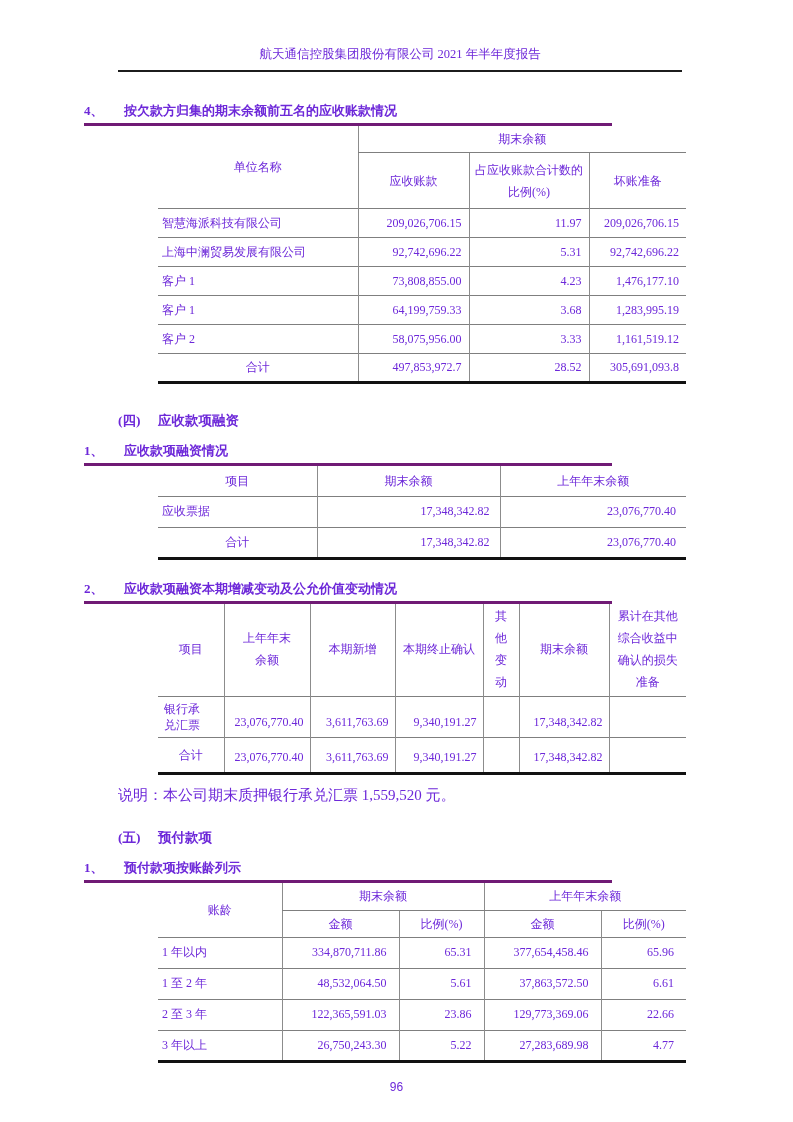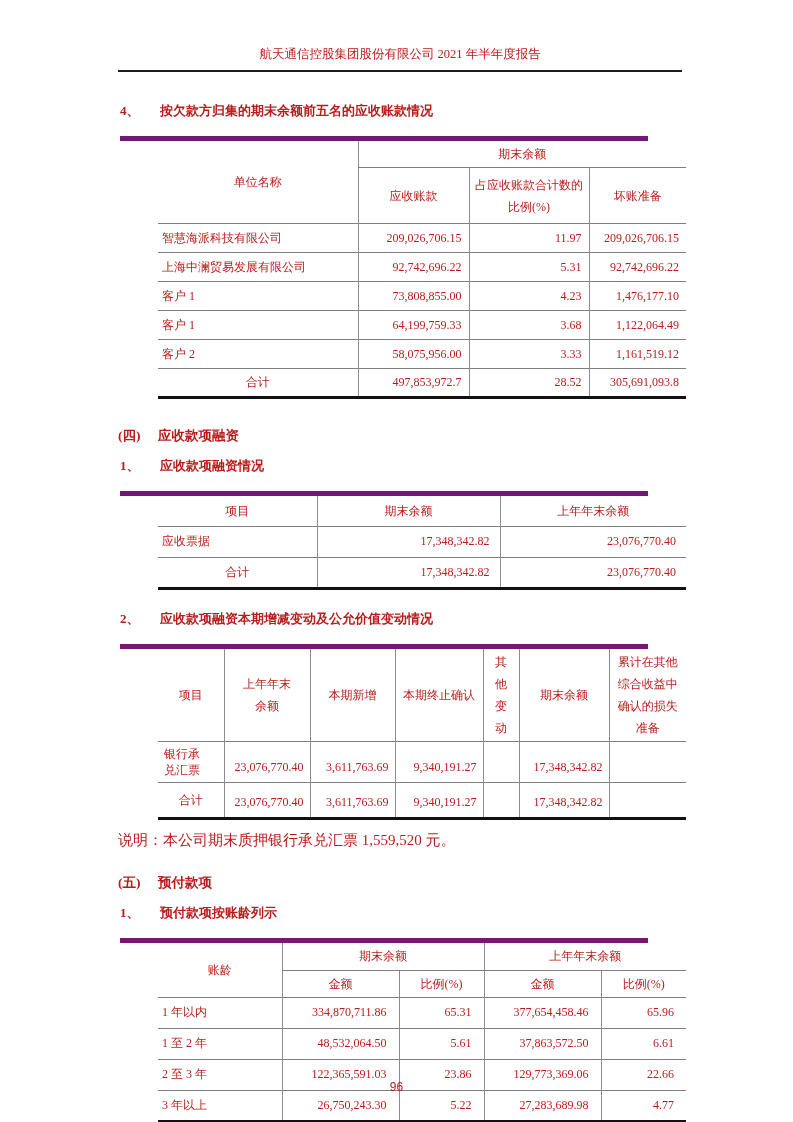--- a/index.html
+++ b/index.html
@@ -2,47 +2,47 @@
 <html><head>
 <meta charset="utf-8">
 <style>
   html,body{margin:0;padding:0;background:#ffffff;}
   .page{
     position:relative;
     width:793px;height:1122px;
     background:#ffffff;
     overflow:hidden;
     font-family:"Liberation Serif","DejaVu Serif",serif;
-    color:#b91c1c;
+    color:#6d28d9;
     border-radius:14px;
   }
   
   .doc-header{
     margin-left:118px;
     width:564px;
     padding-top:46px;
     padding-bottom:7px;
     text-align:center;
     font-size:12.5px;
     border-bottom:2px solid #1c1c1c;
   }
   
   .sec-head{
     margin-left:118px;
     font-size:13.5px;
     font-weight:bold;
   }
   .sec-head .sec-num{display:inline-block;min-width:30px;margin-right:10px;}
   .tbl-title{
-    margin-left:120px;
+    margin-left:84px;
     width:528px;
     font-size:13px;
     font-weight:bold;
-    padding-bottom:16px;
-    border-bottom:5px solid #701a75;
+    padding-bottom:3px;
+    border-bottom:3px solid #701a75;
     box-sizing:border-box;
   }
   .tbl-title .num{display:inline-block;min-width:20px;margin-right:20px;}
   .note-line{
     margin-left:118px;
     font-size:15px;
   }
   
   table.tbl{
     margin-left:158px;
@@ -73,21 +73,21 @@
   .t1 td.num{padding-right:7px;}
   
   .t2 tr.hr1{height:30px;}
   .t2 tr.dr{height:31px;}
   .t2 td.num{padding-right:10px;}
   
   .t3{font-size:11.5px;}
   .t3 tr.hr1{height:78px;}
   .t3 tr.dr1{height:41px;}
   .t3 tr.dr2{height:36px;}
-  .t3 th{line-height:1.75;}
+  .t3 th{line-height:1.75;font-family:Liberation Mono, monospace;}
   .t3 th.narrow{padding:2px 11px;}
   .t3 th.wrap2{padding:2px 13px;}
   .t3 td.lbl{padding-left:6px;padding-right:12px;}
   .t3 td.num{vertical-align:bottom;padding-bottom:7px;padding-right:6px;}
   
   .t4 tr.hr1{height:24px;}
   .t4 tr.hr2{height:27px;}
   .t4 tr.dr{height:31px;}
   .t4 td.num{padding-right:12px;}
   
@@ -150,21 +150,21 @@
     <tr class="dr">
       <td class="lbl">客户 1</td>
       <td class="num vl">73,808,855.00</td>
       <td class="num vl">4.23</td>
       <td class="num vl">1,476,177.10</td>
     </tr>
     <tr class="dr">
       <td class="lbl">客户 1</td>
       <td class="num vl">64,199,759.33</td>
       <td class="num vl">3.68</td>
-      <td class="num vl">1,122,064.49</td>
+      <td class="num vl">1,283,995.19</td>
     </tr>
     <tr class="dr">
       <td class="lbl">客户 2</td>
       <td class="num vl">58,075,956.00</td>
       <td class="num vl">3.33</td>
       <td class="num vl">1,161,519.12</td>
     </tr>
     <tr class="dr">
       <td class="ctr">合计</td>
       <td class="num vl">497,853,972.7</td>

